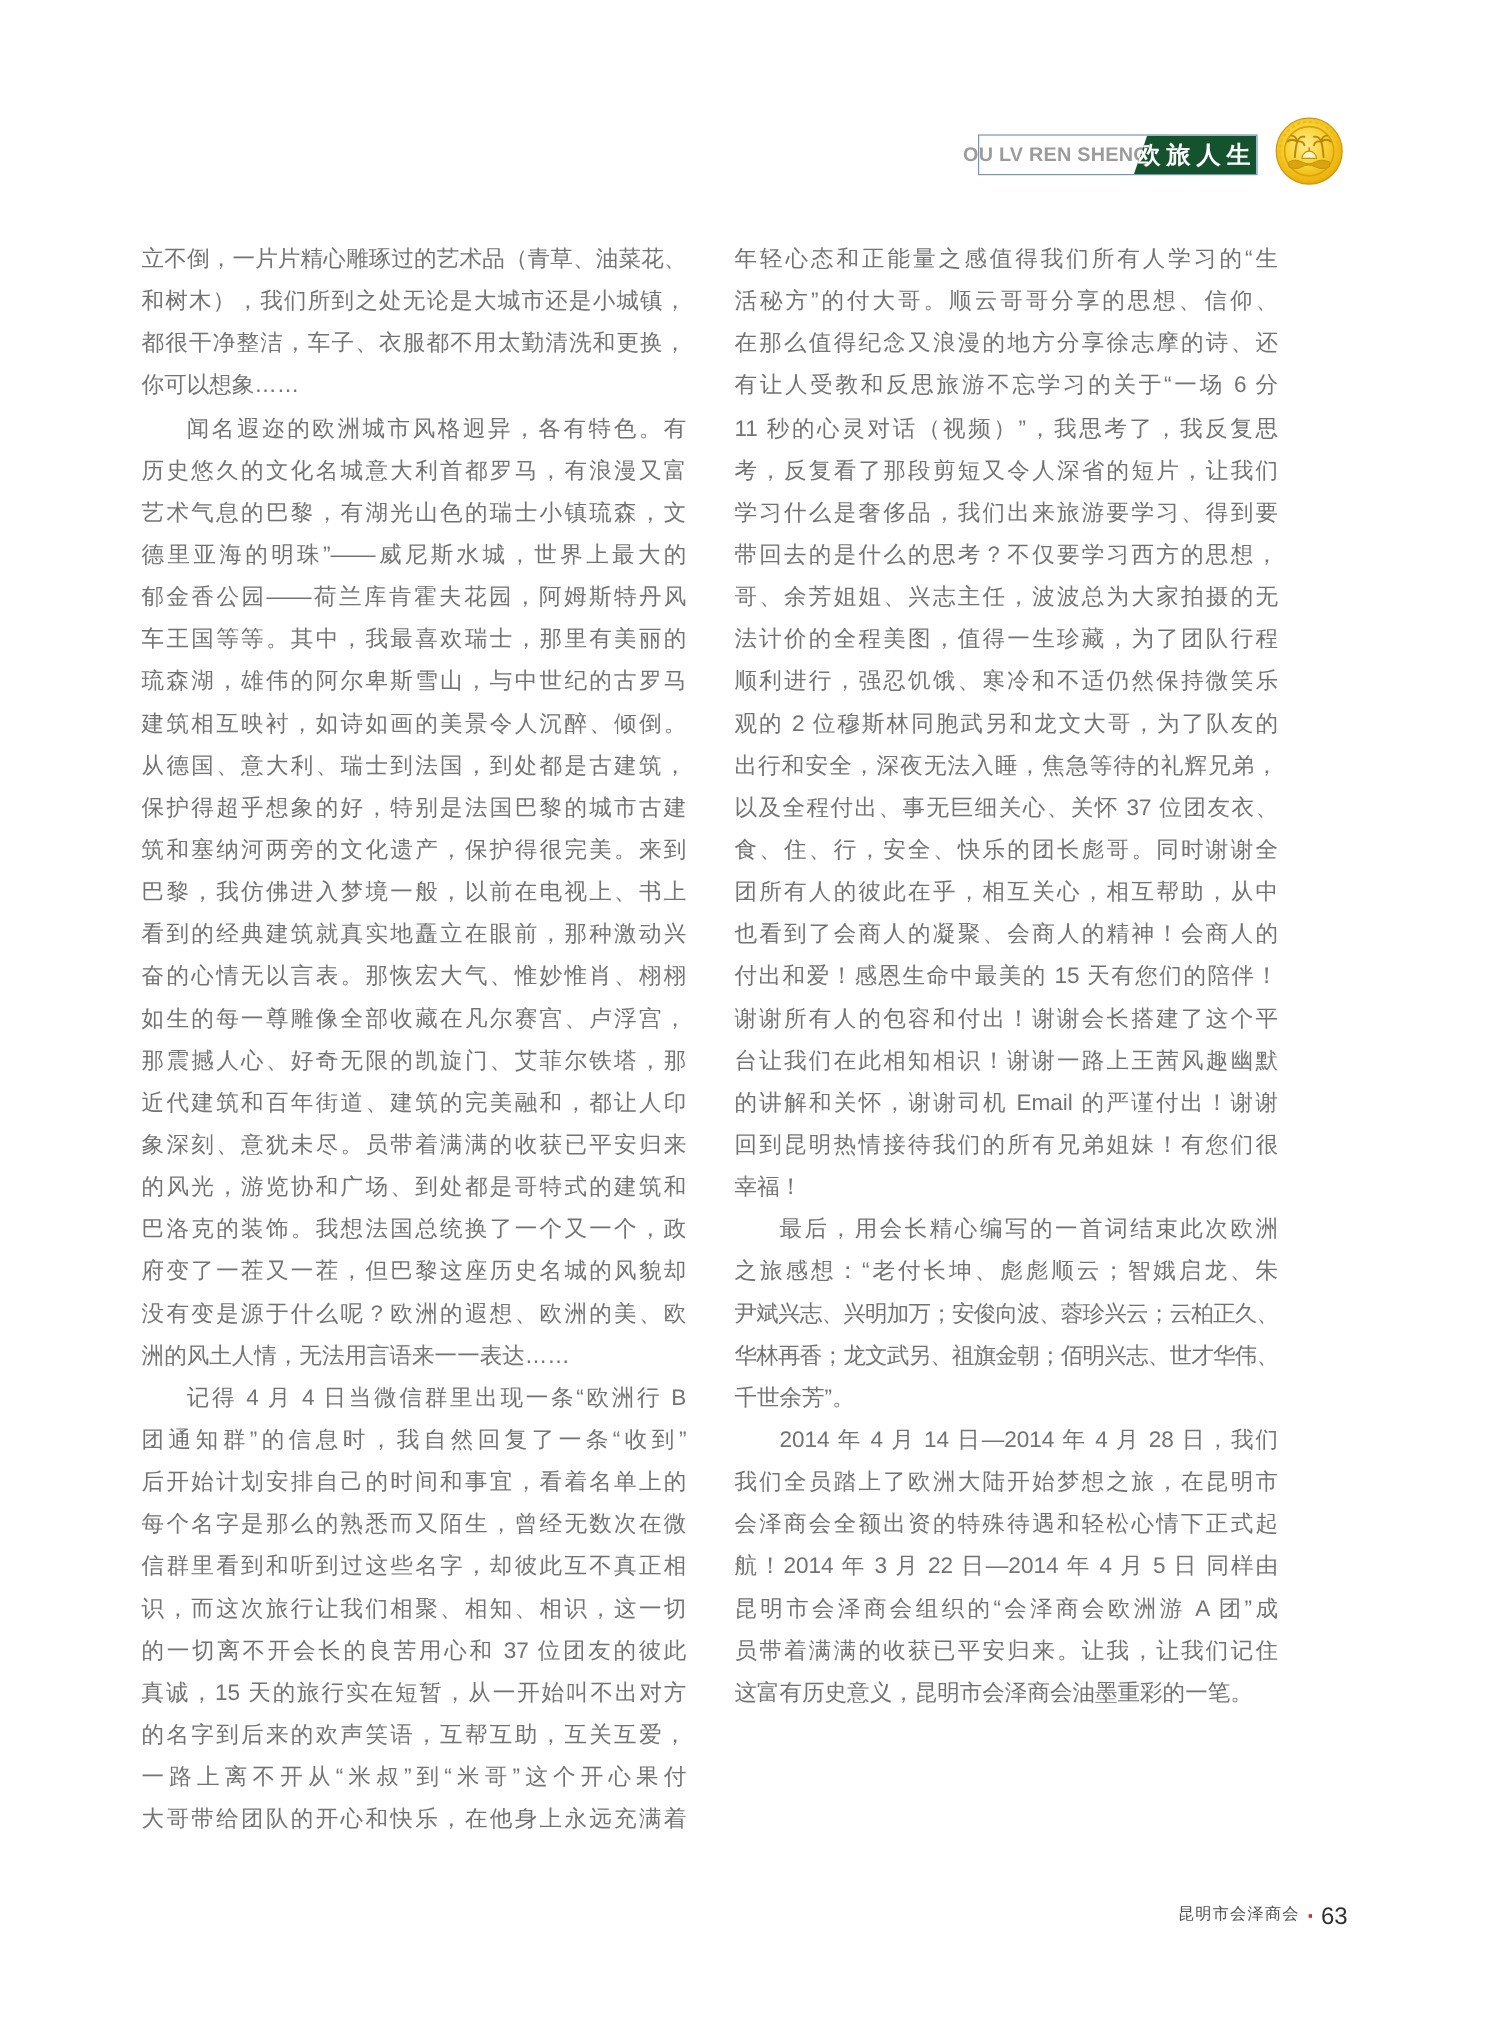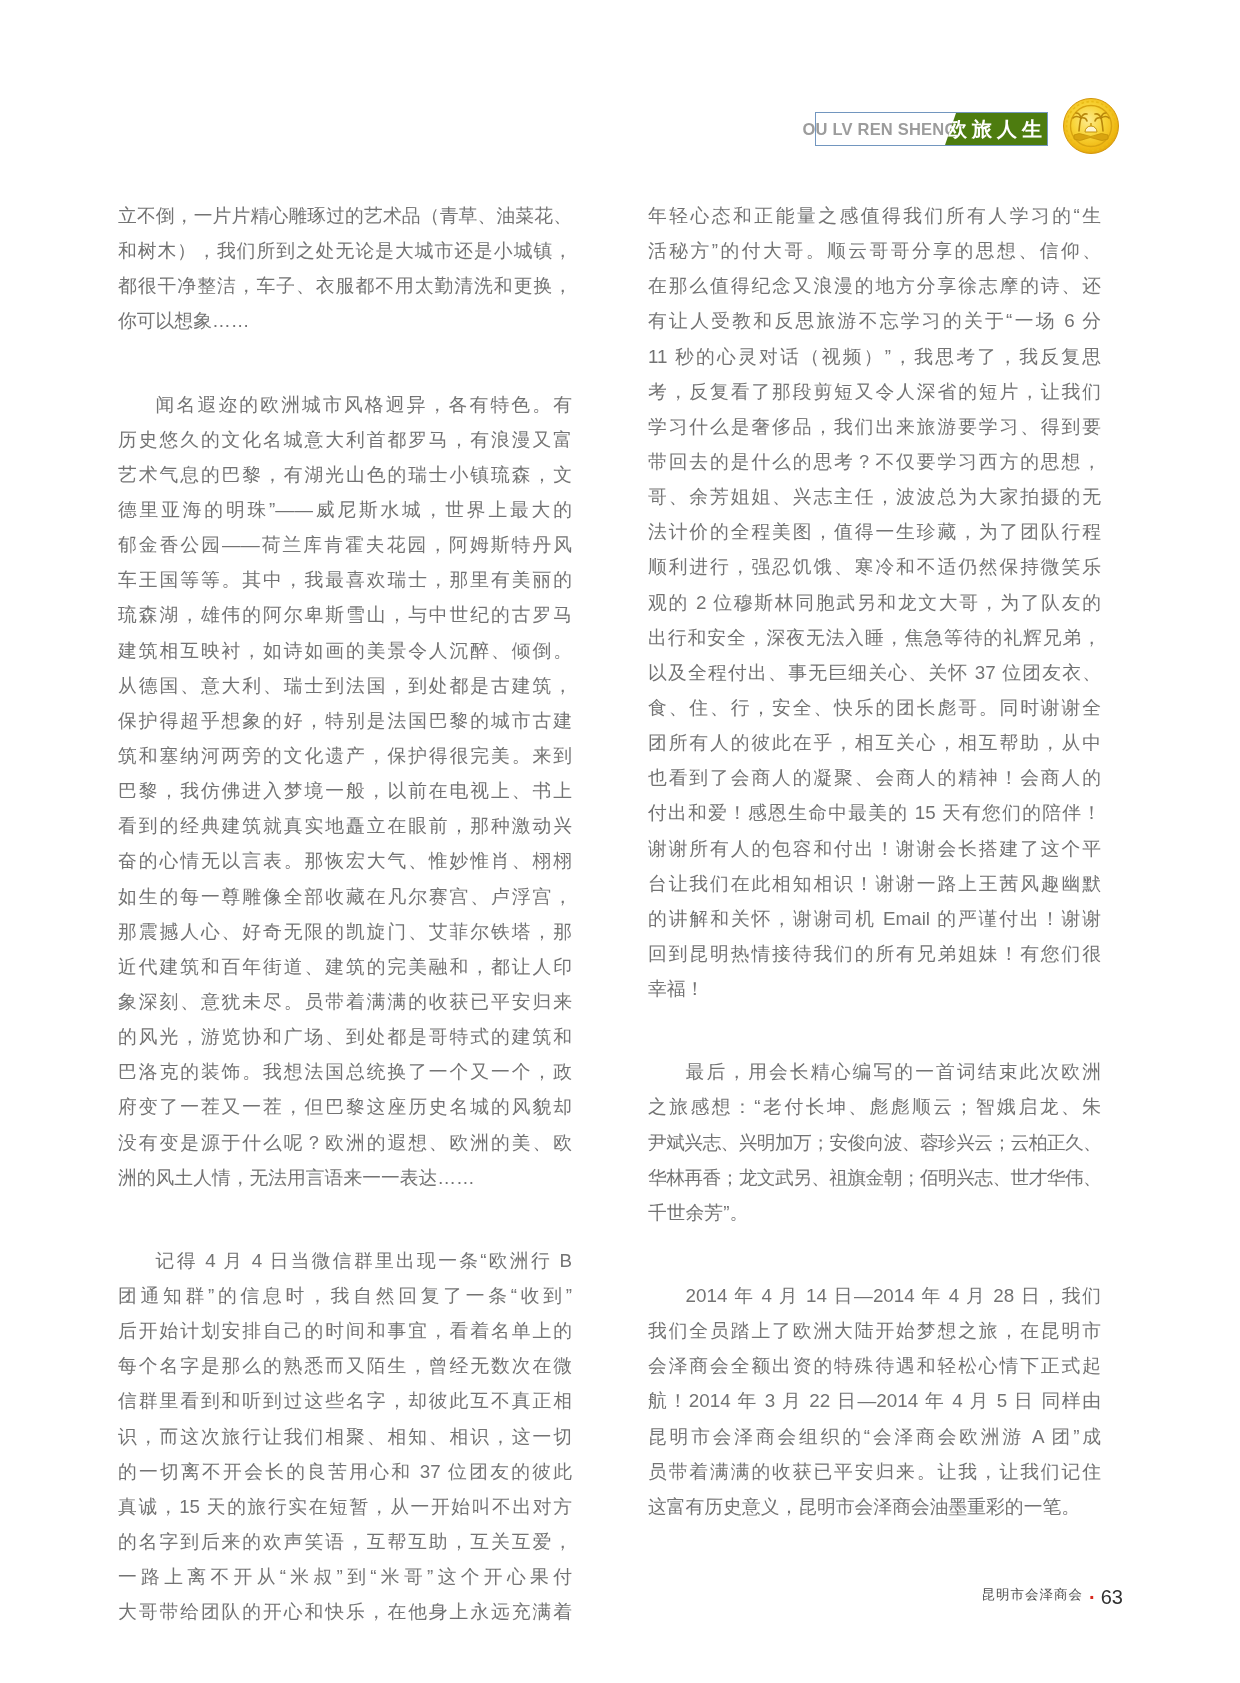--- a/index.html
+++ b/index.html
@@ -21,45 +21,45 @@
     background:#ffffff;
   }
   .tag-latin {
     position:absolute; left:0; top:0; bottom:0; width:128px;
     display:flex; align-items:center; justify-content:center;
     color:#9c9c9c; font-size:16.5px; font-weight:600;
     letter-spacing:0.2px; white-space:nowrap;
   }
   .tag-cn {
     position:absolute; right:0; top:0; bottom:0; width:112px;
-    background:#4d7c0f;
+    background:#14532d;
     clip-path:polygon(21px 0, 100% 0, 100% 100%, 10px 100%);
     display:flex; align-items:center; justify-content:center;
     color:#ffffff; font-family:"DejaVu Serif", serif; font-weight:bold;
     font-size:20px; letter-spacing:5px; padding-left:12px;
     box-sizing:border-box; white-space:nowrap;
   }
   .coin {
     position:absolute; left:1062px; top:97px; width:58px; height:58px;
   }
 
   
   .col { position:absolute; top:198px; color:#737373; }
   .col-left  { left:118px; width:454px; }
-  .col-right { left:648px; width:453px; }
+  .col-right { left:612px; width:453px; }
   .line {
     height:35.15px; line-height:35.15px;
     font-size:18.8px;
     text-align:justify; text-align-last:justify;
     text-justify:inter-ideograph;
     white-space:nowrap;
     overflow:visible;
   }
   .line.end { text-align-last:left; }
-  .line.ind { text-indent:2em;margin-top:48px; }
+  .line.ind { text-indent:2em; }
   .line.tight { letter-spacing:-0.85px; }
 
   
   .footer {
     position:absolute; right:117px; top:1586px;
     display:flex; align-items:flex-start;
   }
   .footer-org { font-size:13.5px; color:#4f4f4f; letter-spacing:1px; }
   .footer-dot { font-size:20px; color:#d8281e; margin:0 5px 0 6px; font-weight:bold; }
   .footer-num { font-size:20px; color:#303030; letter-spacing:0; }

